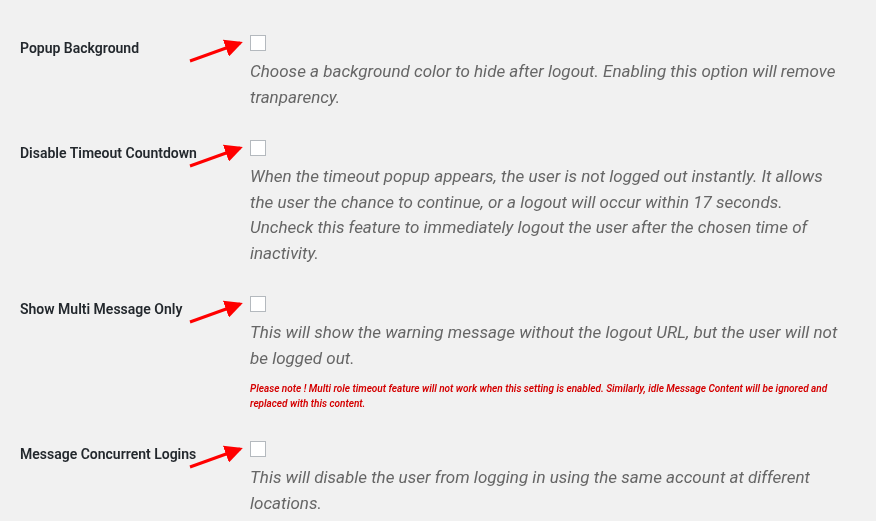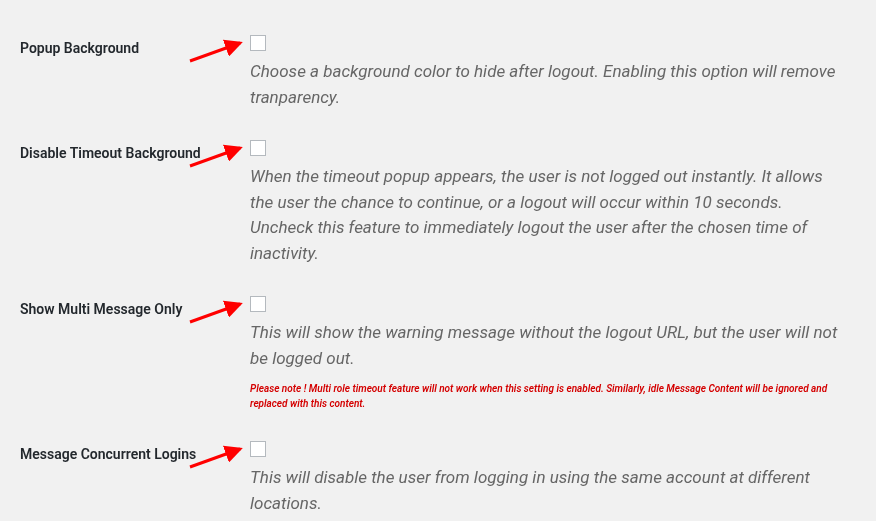--- a/index.html
+++ b/index.html
@@ -94,32 +94,32 @@
                   <path d="M0,0 L6,3 L0,6 Z" fill="#ff0000"></path>
                 </marker>
               </defs>
             <line x1="5" y1="25" x2="55" y2="7" stroke="#ff0000" stroke-width="3" marker-end="url(#ah1)"></line>
           </svg>
           <div class="description">Choose a background color to hide after logout. Enabling this option will remove tranparency.</div>
         </td>
       </tr>
 
       <tr>
-        <th>Disable Timeout Background</th>
+        <th>Disable Timeout Countdown</th>
         <td>
           <input type="checkbox" style="">
           <svg class="arrow" style="left:-55px; top:16px;" width="70" height="30" viewBox="0 0 70 30">
             <defs>
                 <marker id="ah2" markerWidth="6" markerHeight="6" refX="5" refY="3" orient="auto">
                   <path d="M0,0 L6,3 L0,6 Z" fill="#ff0000"></path>
                 </marker>
               </defs>
             <line x1="5" y1="25" x2="55" y2="7" stroke="#ff0000" stroke-width="3" marker-end="url(#ah2)"></line>
           </svg>
-          <div class="description">When the timeout popup appears, the user is not logged out instantly. It allows the user the chance to continue, or a logout will occur within 10 seconds. Uncheck this feature to immediately logout the user after the chosen time of inactivity.</div>
+          <div class="description">When the timeout popup appears, the user is not logged out instantly. It allows the user the chance to continue, or a logout will occur within 17 seconds. Uncheck this feature to immediately logout the user after the chosen time of inactivity.</div>
         </td>
       </tr>
 
       <tr>
         <th>Show Multi Message Only</th>
         <td>
           <input type="checkbox" style="">
           <svg class="arrow" style="left:-55px; top:16px;" width="70" height="30" viewBox="0 0 70 30">
             <defs>
                 <marker id="ah3" markerWidth="6" markerHeight="6" refX="5" refY="3" orient="auto">

